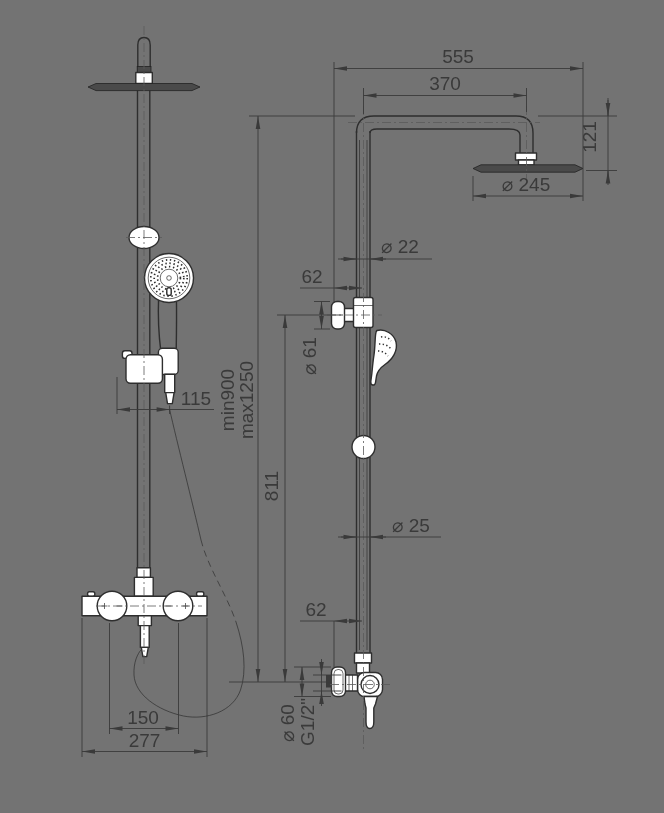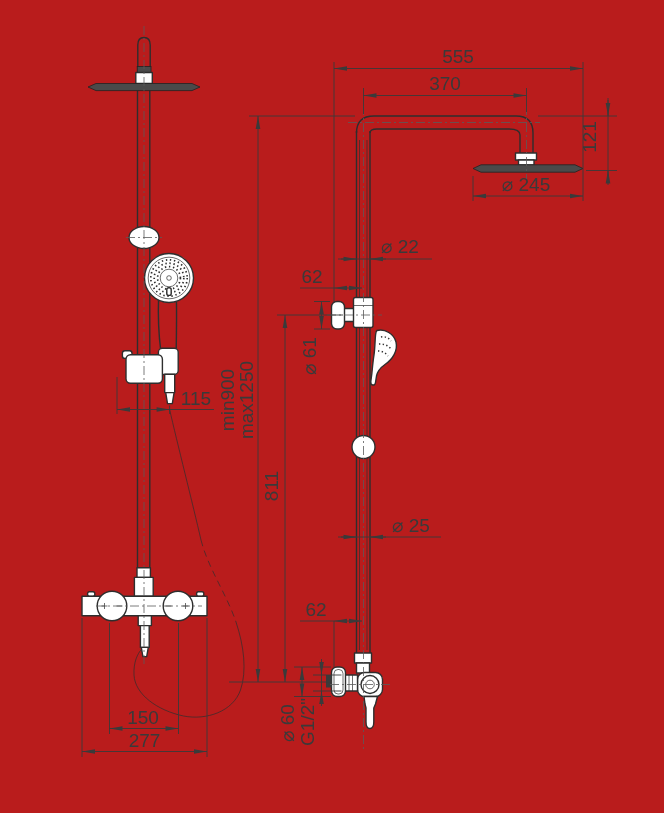--- a/index.html
+++ b/index.html
@@ -1,16 +1,16 @@
 <!DOCTYPE html>
 <html><head>
 <meta charset="utf-8">
 <style>
   html,body { margin:0; padding:0; background:#ffffff; }
-  .page { width:664px; height:813px; background:#b91c1c; position:relative; overflow:hidden;text-align:center; }
+  .page { width:664px; height:813px; background:#737373; position:relative; overflow:hidden;text-align:center; }
   svg { display:block; }
   
   .ol  { stroke:#2e2e2e; stroke-width:1.4; fill:none; stroke-linejoin:round; }
   .olf { stroke:#2e2e2e; stroke-width:1.4; fill:#ffffff; stroke-linejoin:round; }
   .thin{ stroke:#2e2e2e; stroke-width:0.7; fill:none; }
   .darkf { fill:#4a4a4a; stroke:#222; stroke-width:0.8; }
   
   .dim { stroke:#3a3a3a; stroke-width:0.9; fill:none; }
   
   .cl  { stroke:#5a5a5a; stroke-width:0.8; stroke-dasharray:9 3 2 3; fill:none; }

